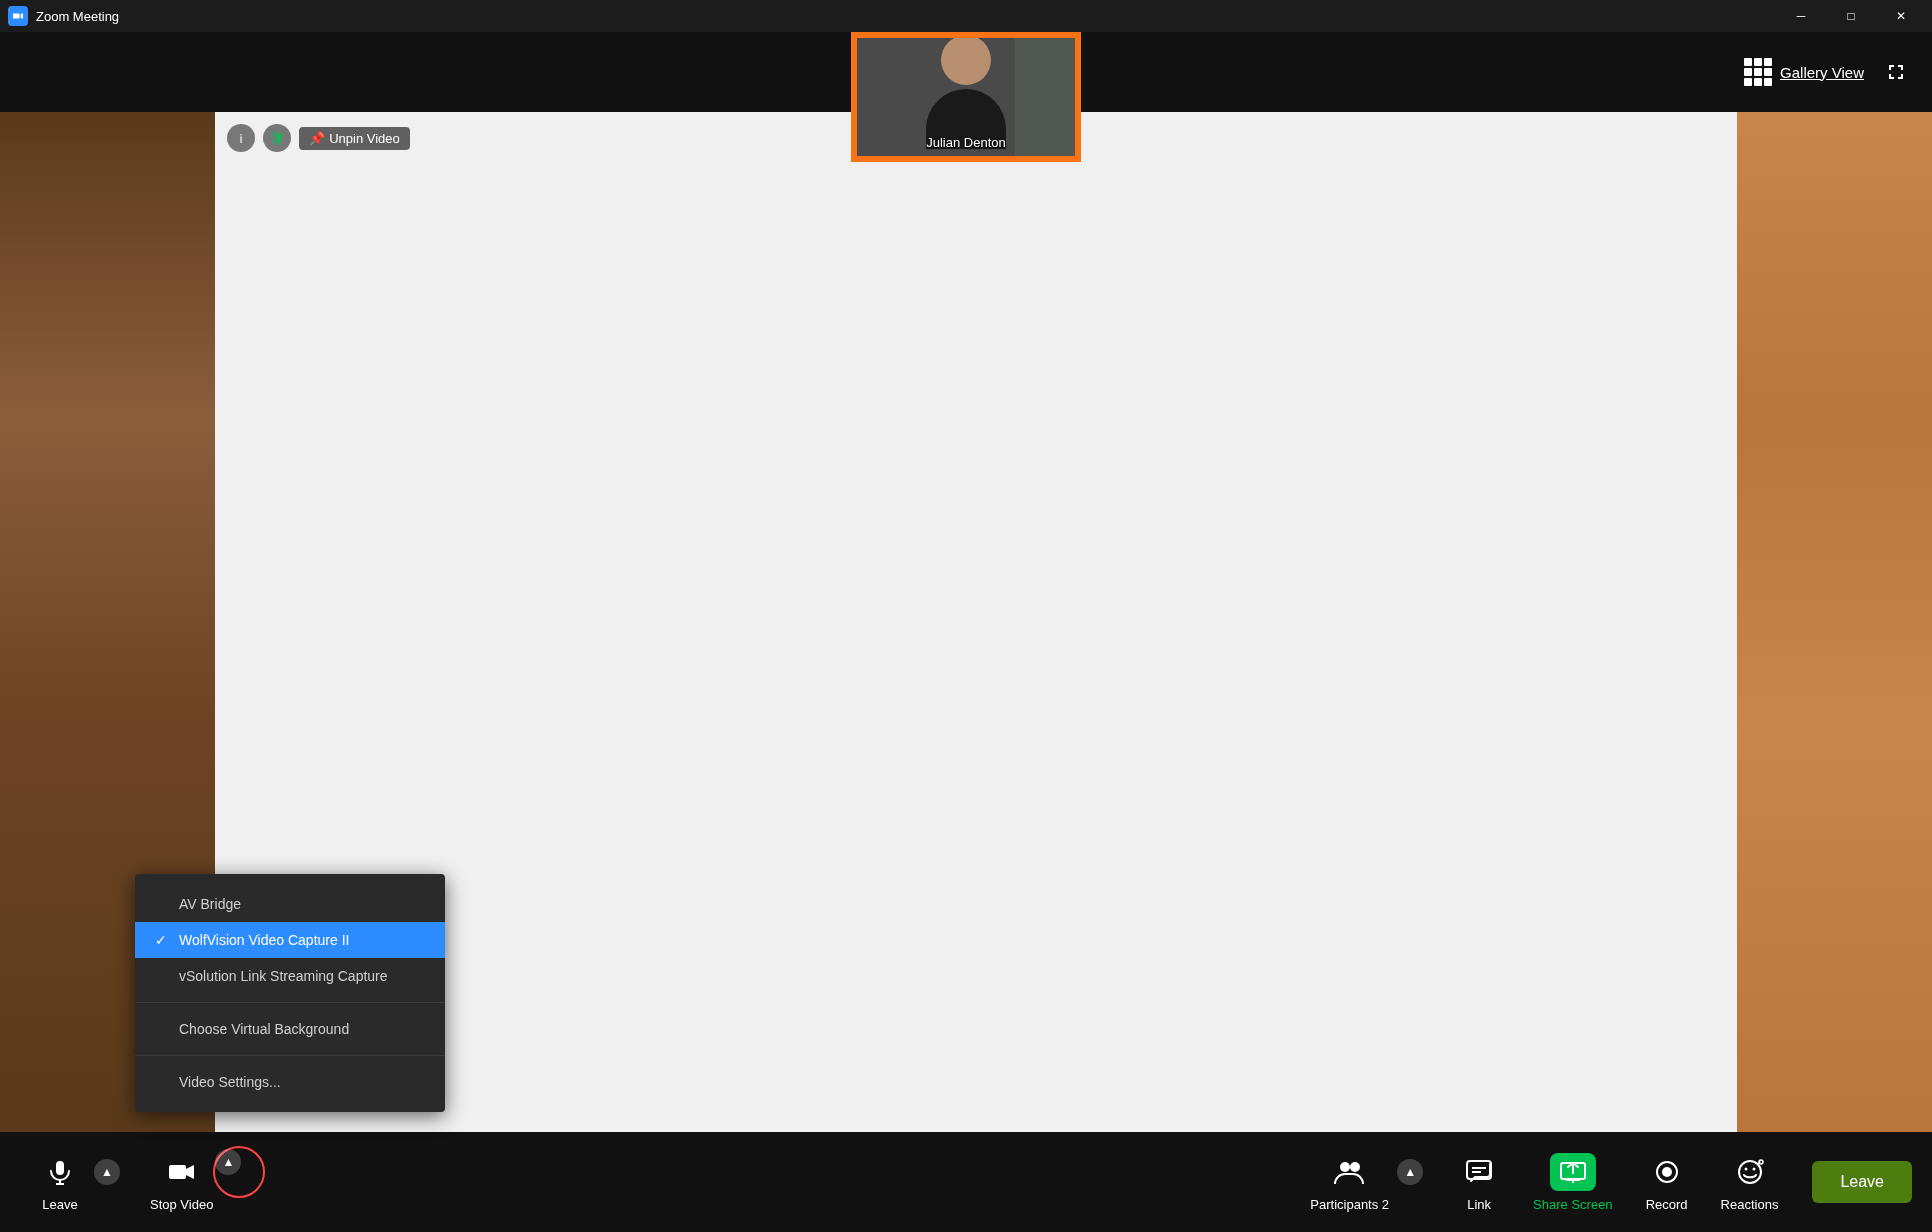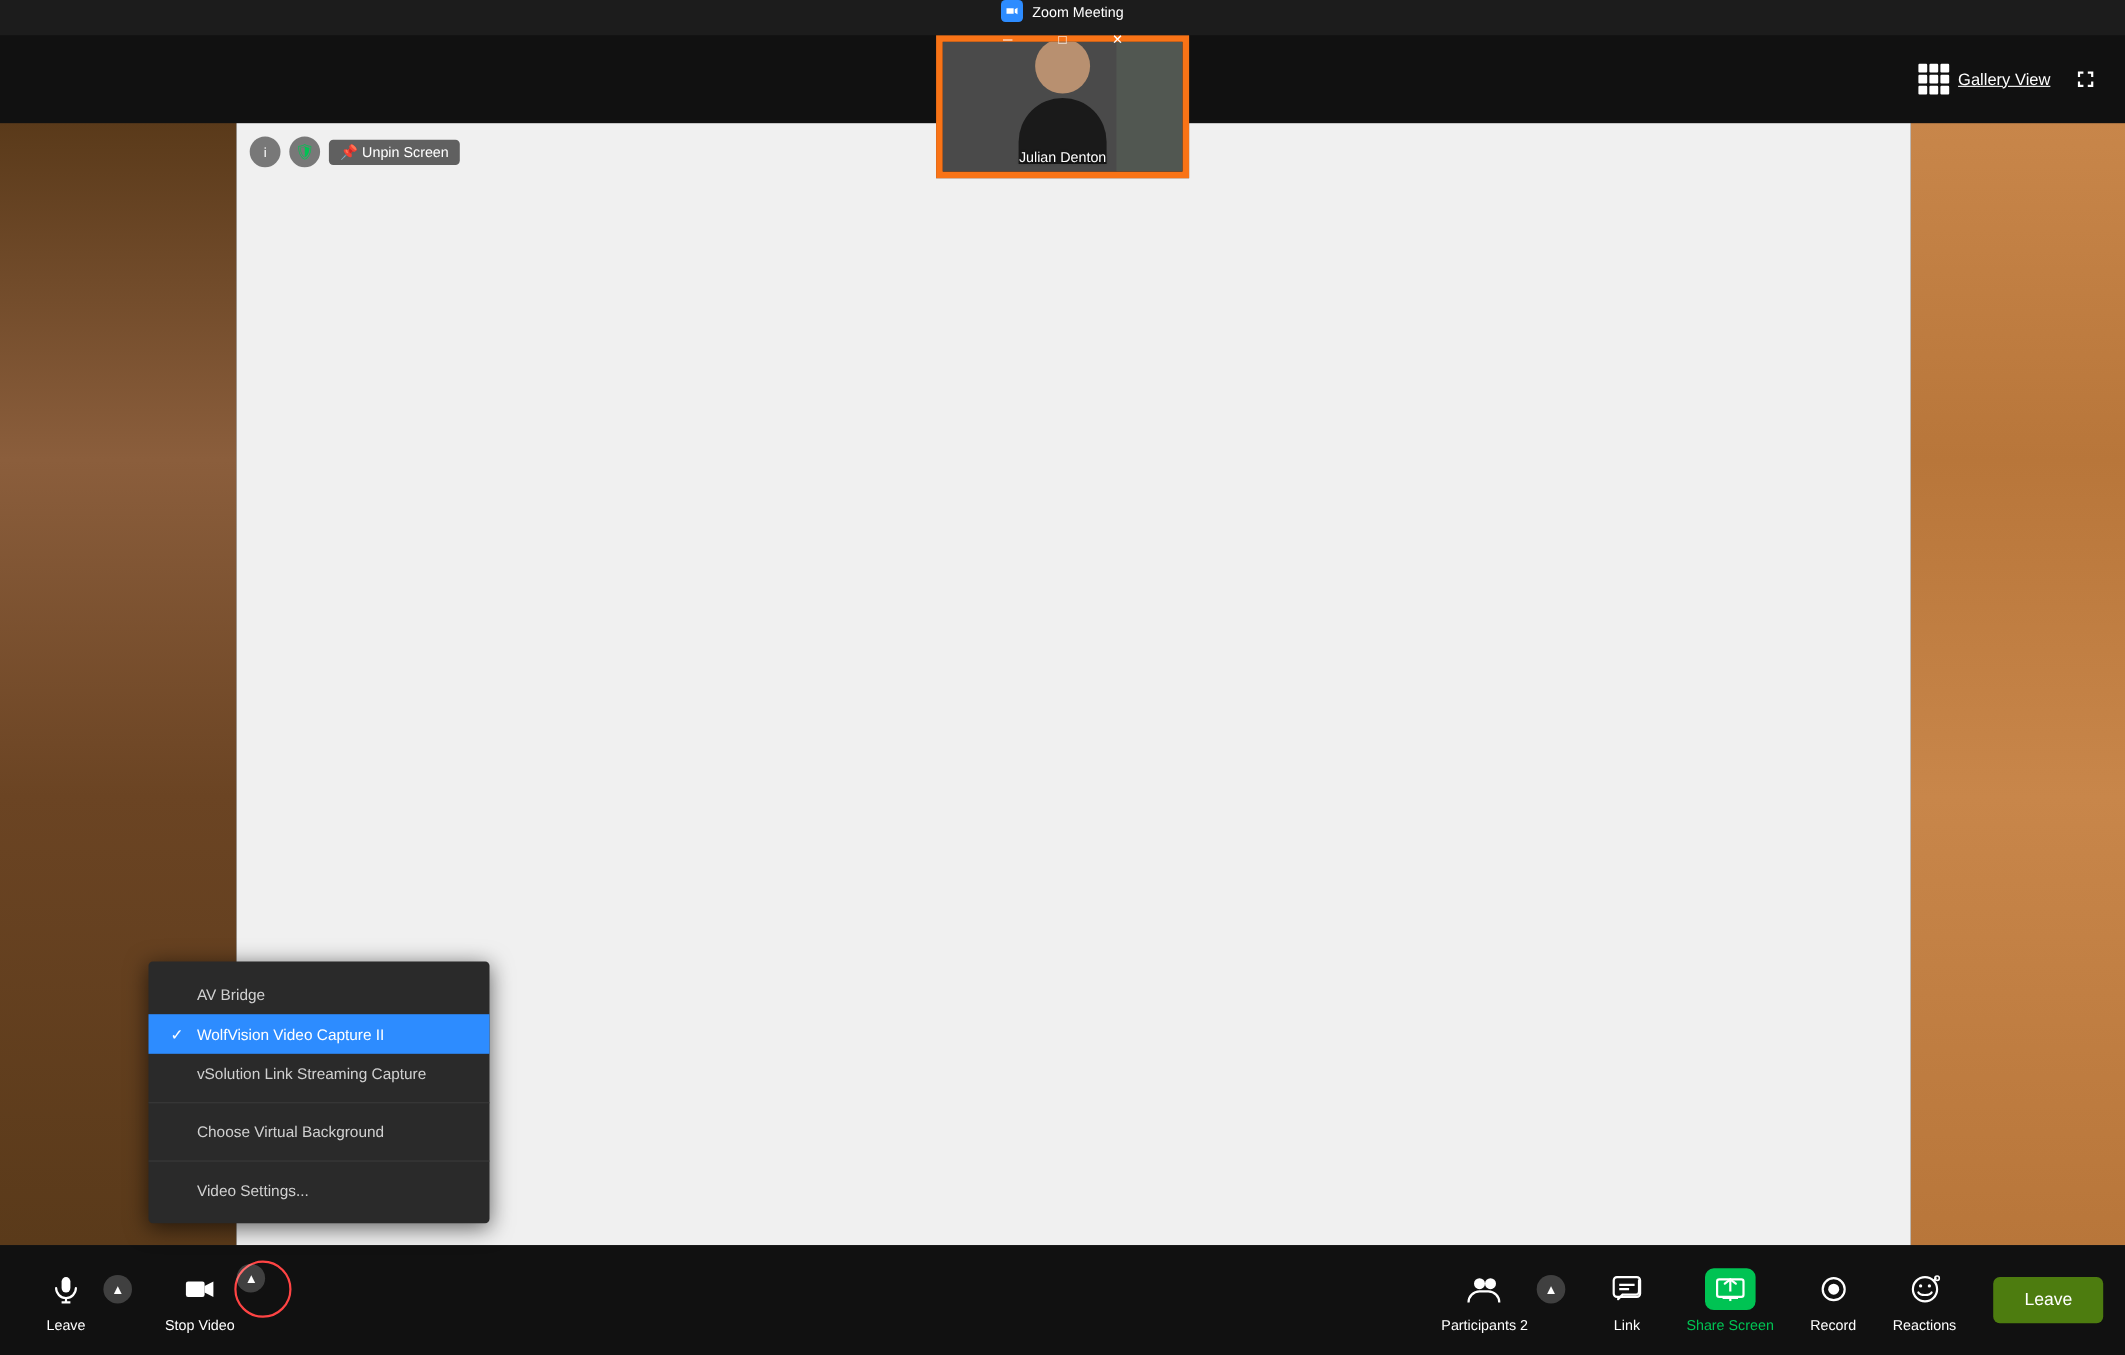--- a/index.html
+++ b/index.html
@@ -17,21 +17,20 @@
     .title-bar {
       width: 100%;
       height: 32px;
       background: #1c1c1c;
       display: flex;
       align-items: center;
       justify-content: space-between;
       padding: 0 8px;
       position: relative;
       z-index: 100;
-      flex-direction: column;
     }
 
     .title-bar-left {
       display: flex;
       align-items: center;
       gap: 8px;
     }
 
     .zoom-logo {
       width: 20px;
@@ -431,21 +430,21 @@
 
     <div class="video-overlay">
       <div class="overlay-icon">
         <span style="font-size:12px;">ℹ</span>
       </div>
       <div class="overlay-icon">
         <span class="green-shield">🛡</span>
       </div>
       <div class="unpin-btn">
         <span>📌</span>
-        <span>Unpin Screen</span>
+        <span>Unpin Video</span>
       </div>
     </div>
   </div>
 
   <div class="side-panel-right"></div>
 </div>
 
 <div class="context-menu">
 
   <div class="menu-item">

